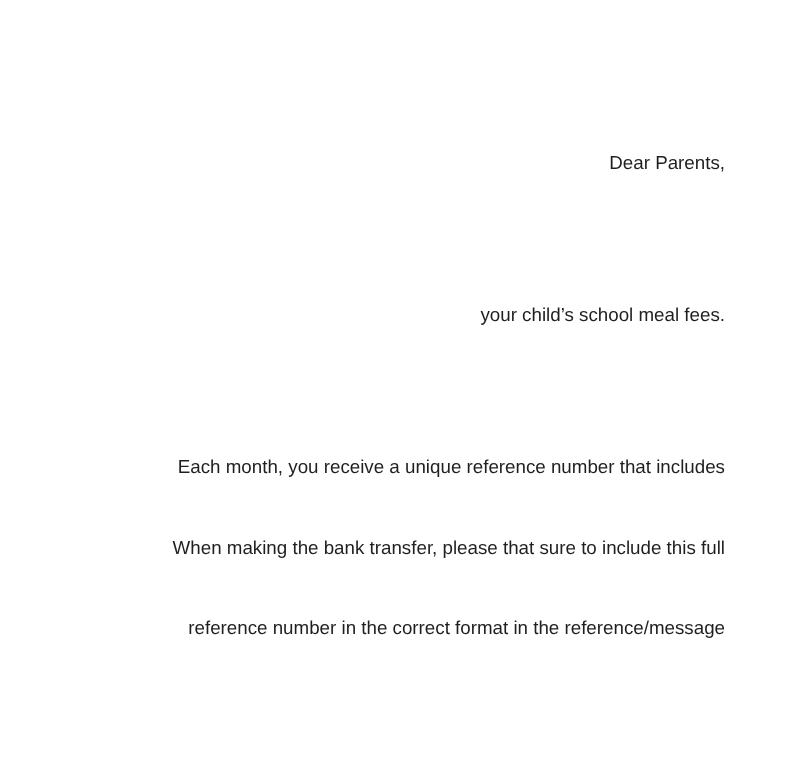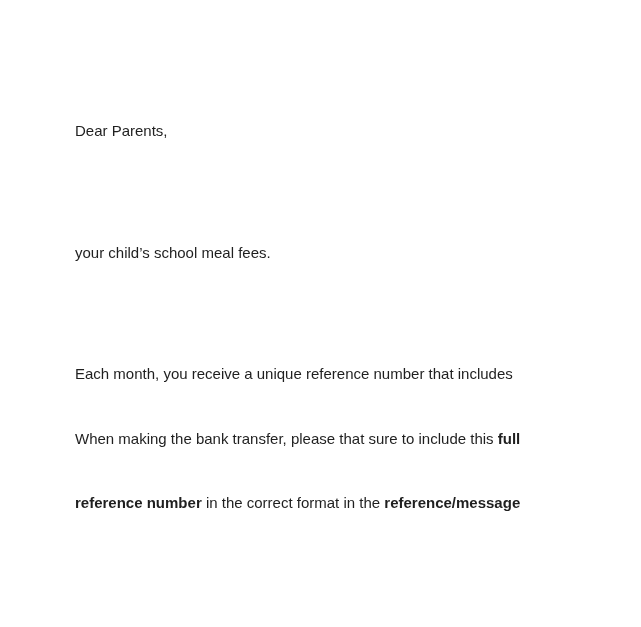--- a/index.html
+++ b/index.html
@@ -21,22 +21,22 @@
     font-family: "Liberation Sans", sans-serif;
     font-size: 15px;
     line-height: 21.5px;
     color: #1f1f1f;
     letter-spacing: 0px;
   }
   .para {
     margin: 0 0 14px 0;
     white-space: pre-wrap;
   }
-  .line { display: block; }
-  .b { font-weight: 700; }
+  .line { display: block; text-align: right; }
+  .b { font-weight: 400; }
 </style>
 </head>
 <body>
 
 <div class="page">
 
   <p class="para">
     <span class="line"><span>Dear Parents,</span></span>
   </p>
 

